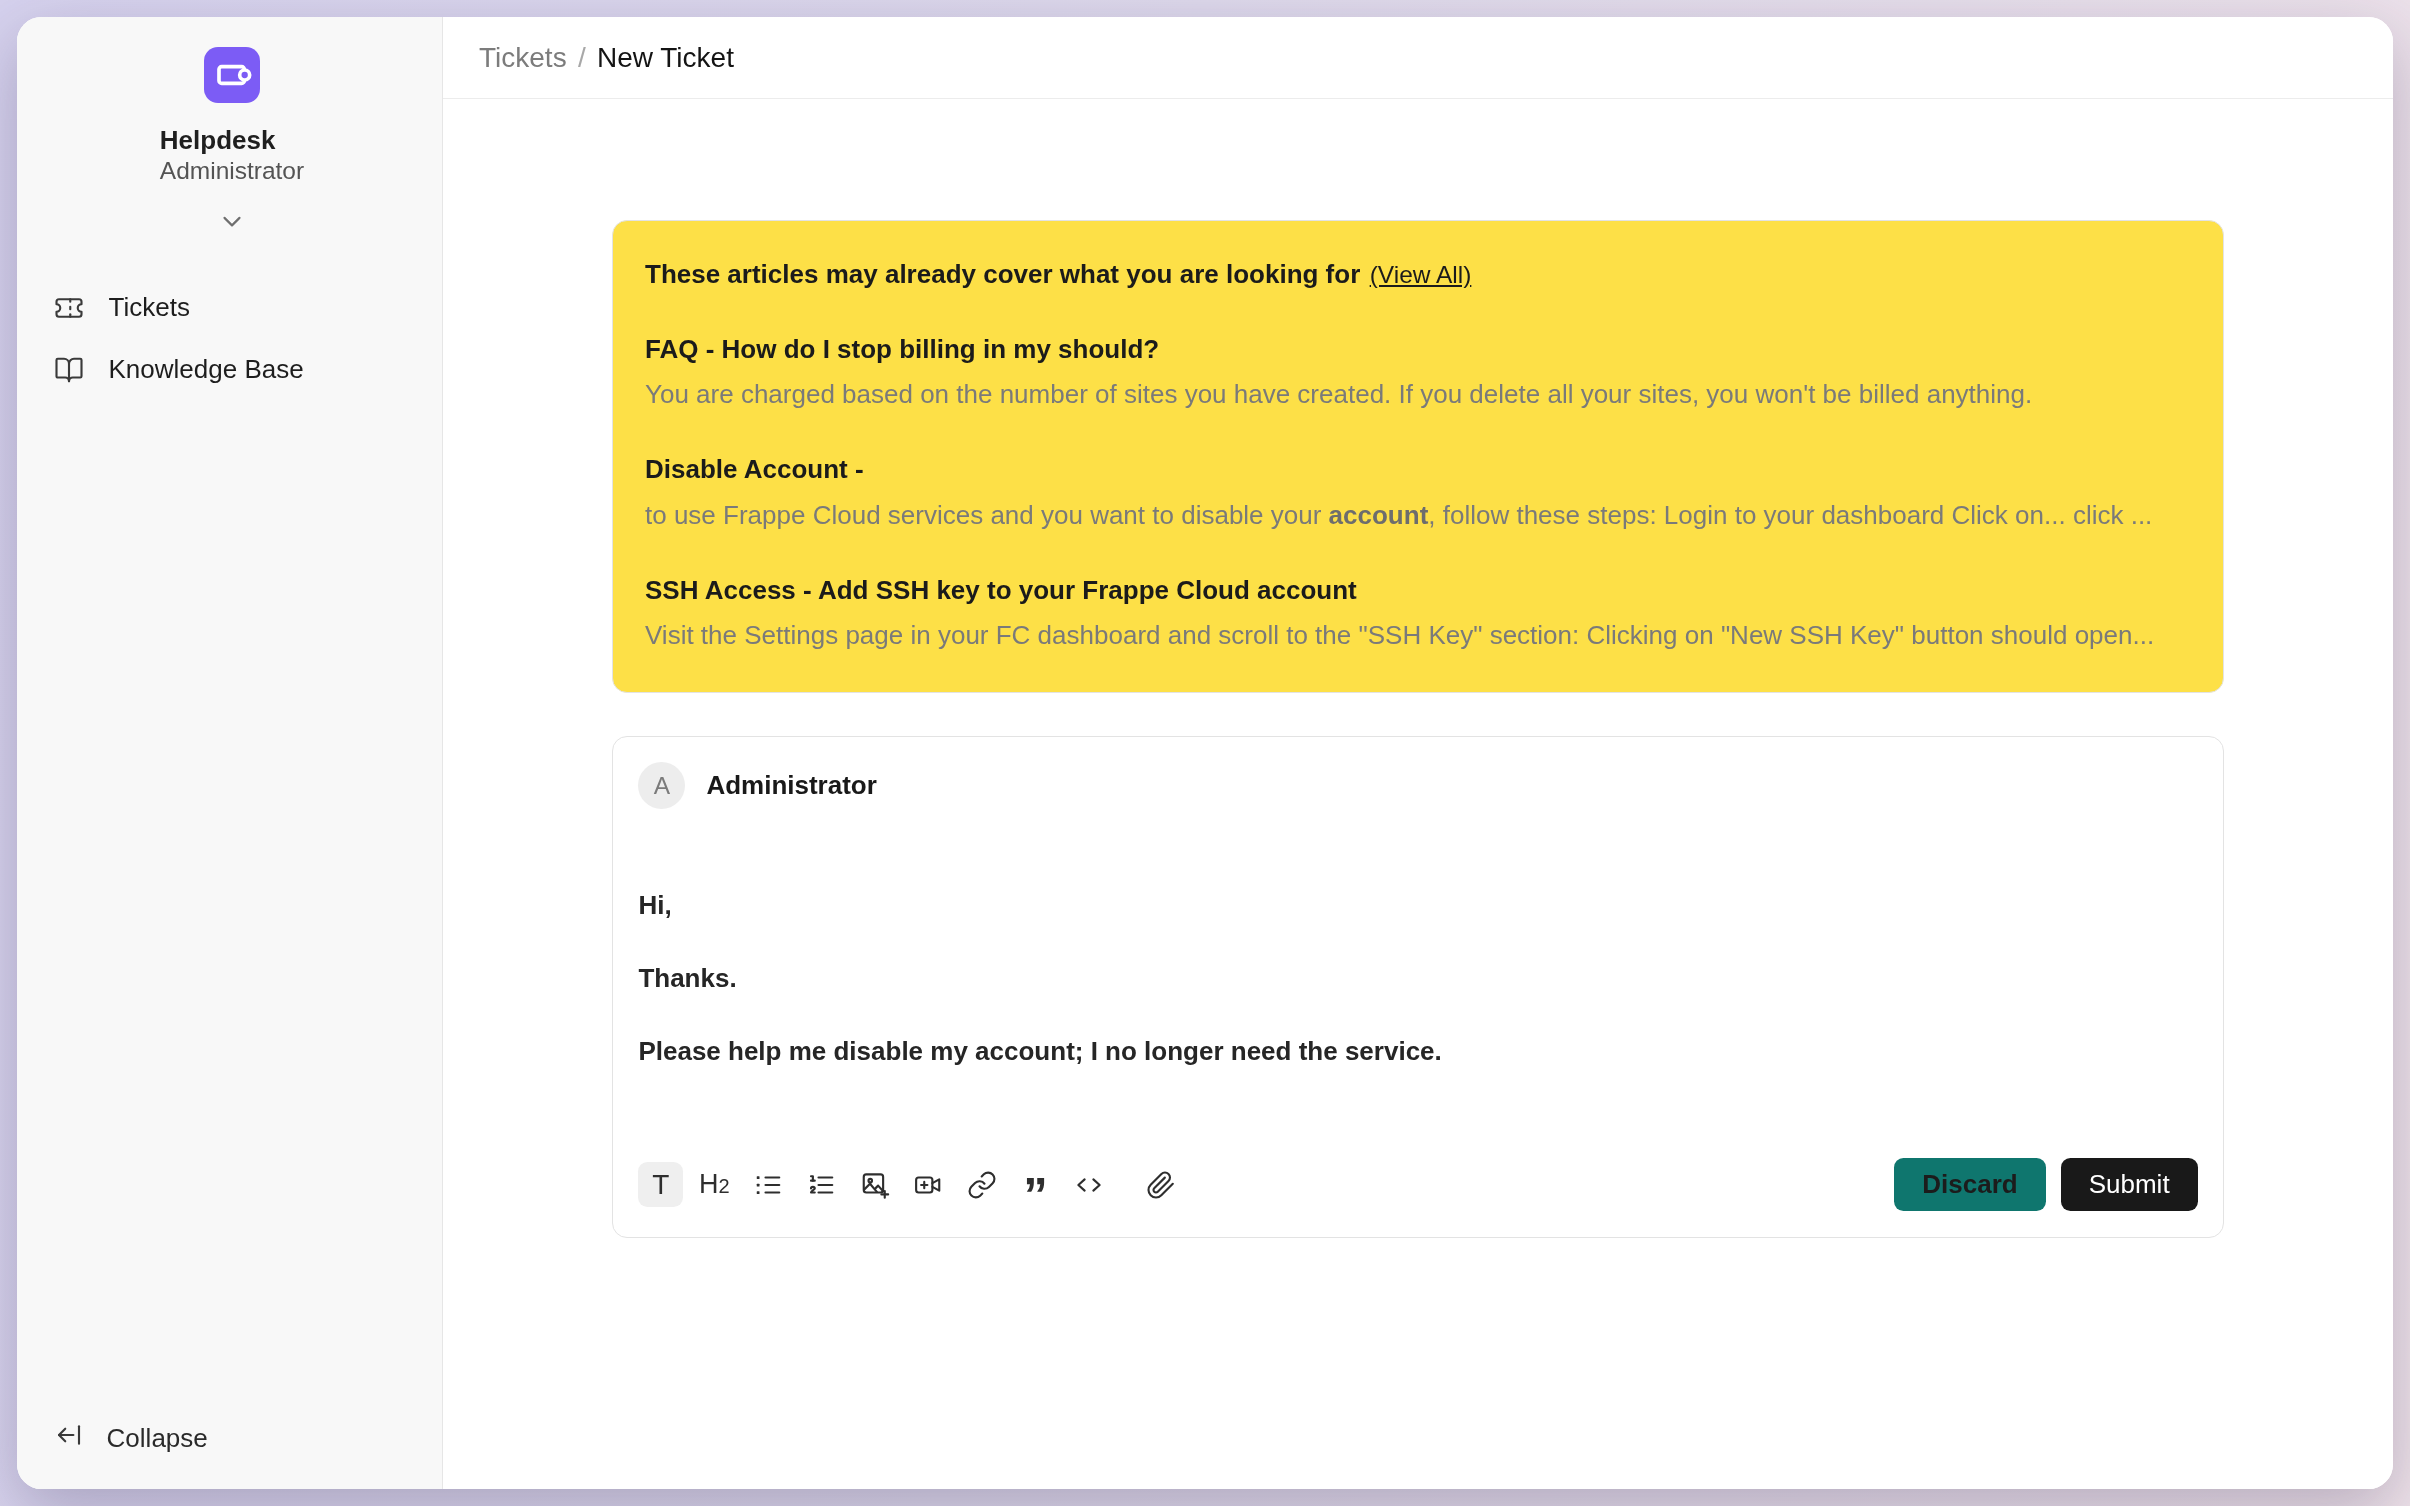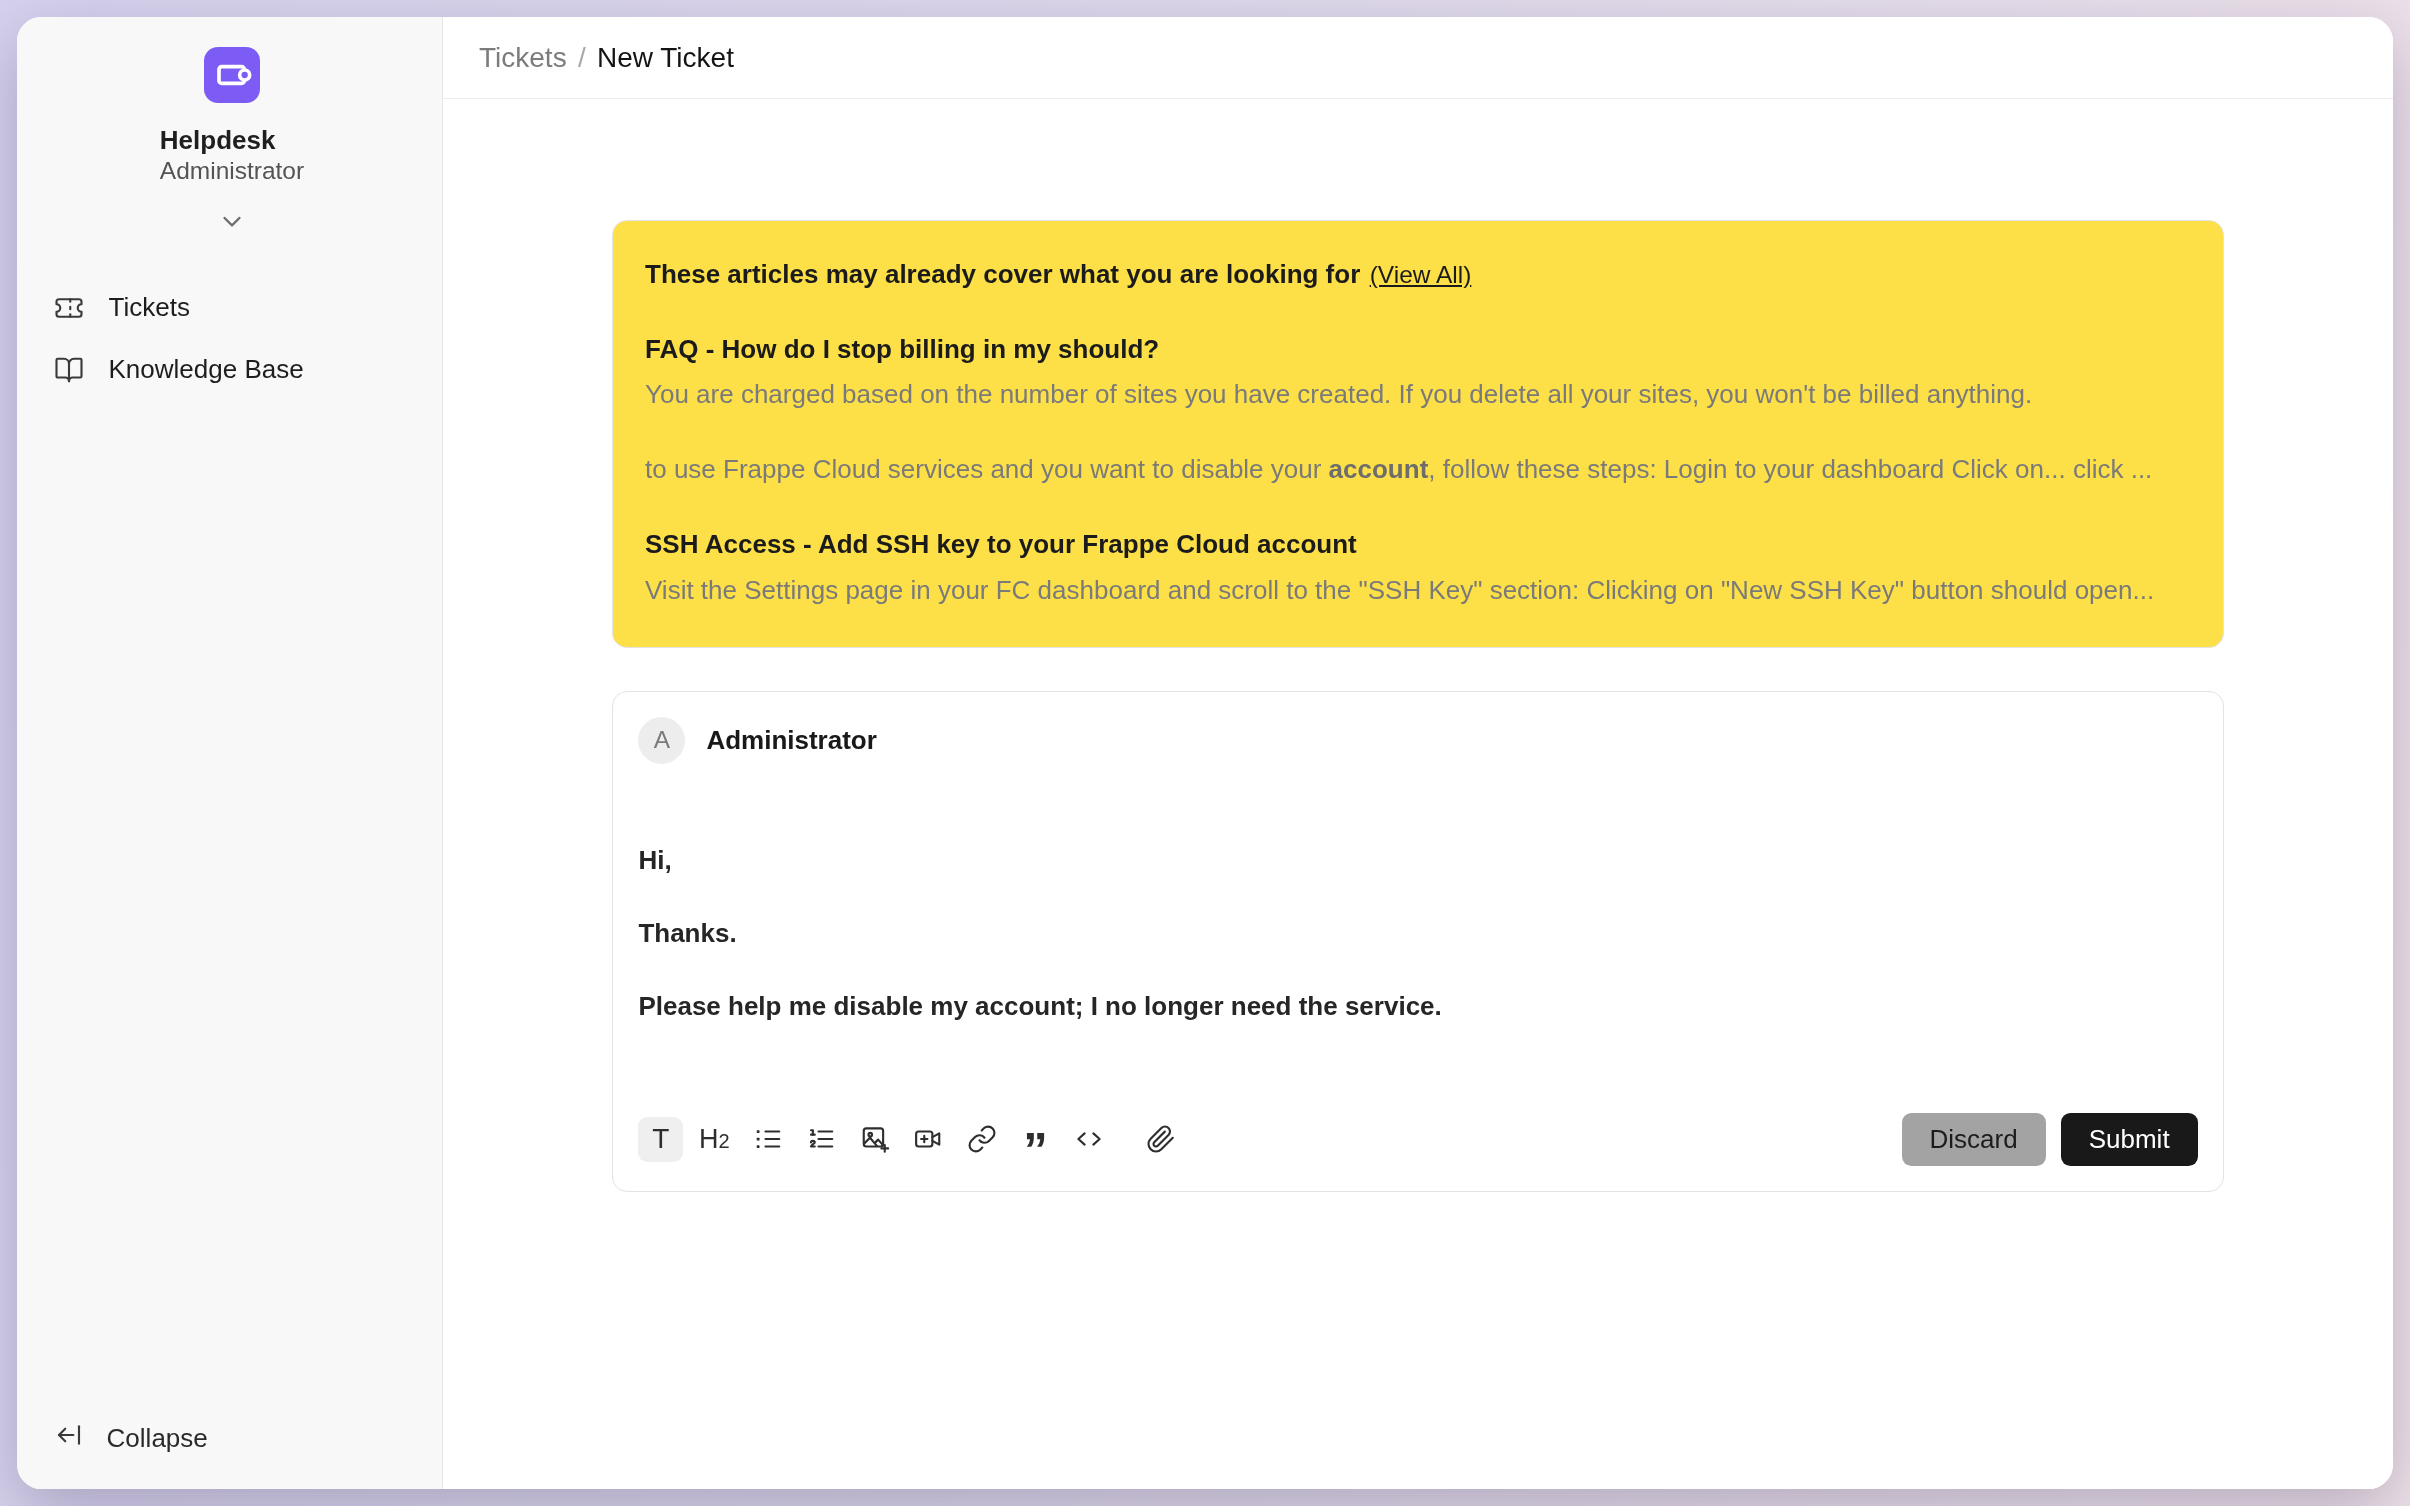--- a/index.html
+++ b/index.html
@@ -83,21 +83,21 @@
   .tool-btn.active { background: #efefef; }
   .tool-btn svg { width: 30px; height: 30px; }
   .tool-btn.attach { margin-left: 19px; }
   .t-glyph { font-size: 28px; line-height: 1; color: #2e2e2e; }
   .h-glyph { font-size: 27px; font-weight: 500; line-height: 1; }
   .h-sub { font-size: 20px; }
   .quote-glyph { font-size: 49px; font-weight: 700; line-height: 1; display: block; transform: translateY(10.4px); }
 
   .actions { display: flex; align-items: center; gap: 15px; }
   .btn { height: 53px; padding: 0 28px; border: none; border-radius: 9.4px; font-size: 26px; display: flex; align-items: center; cursor: pointer; font-family: inherit; }
-  .btn-discard { background: #a3a3a3; color: #1c1c1c; }
+  .btn-discard { background: #0f766e; color: #1c1c1c; font-weight: bold; }
   .btn-submit { background: #191919; color: #ffffff; }
 </style>
 </head>
 <body>
 
 <div class="window">
 
   <aside class="sidebar">
     <div class="brand-row">
       <div class="logo">
@@ -172,20 +172,21 @@
             <span class="sugg-title">These articles may already cover what you are looking for</span>
             <span class="view-all">(View All)</span>
           </div>
 
           <div class="article">
             <div class="article-title">FAQ - How do I stop billing in my should?</div>
             <div class="article-desc">You are charged based on the number of sites you have created. If you delete all your sites, you won't be billed anything.</div>
           </div>
 
           <div class="article">
+            <div class="article-title">Disable Account -</div>
             <div class="article-desc"><span>to use Frappe Cloud services and you want to disable your </span><span class="bold">account</span><span>, follow these steps: Login to your dashboard Click on... click ...</span></div>
           </div>
 
           <div class="article">
             <div class="article-title">SSH Access - Add SSH key to your Frappe Cloud account</div>
             <div class="article-desc">Visit the Settings page in your FC dashboard and scroll to the "SSH Key" section: Clicking on "New SSH Key" button should open...</div>
           </div>
         </section>
 
         <section class="composer-card">

